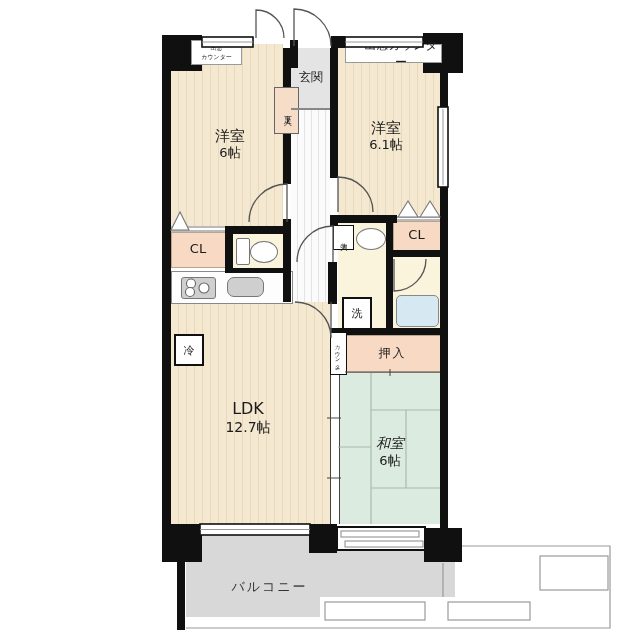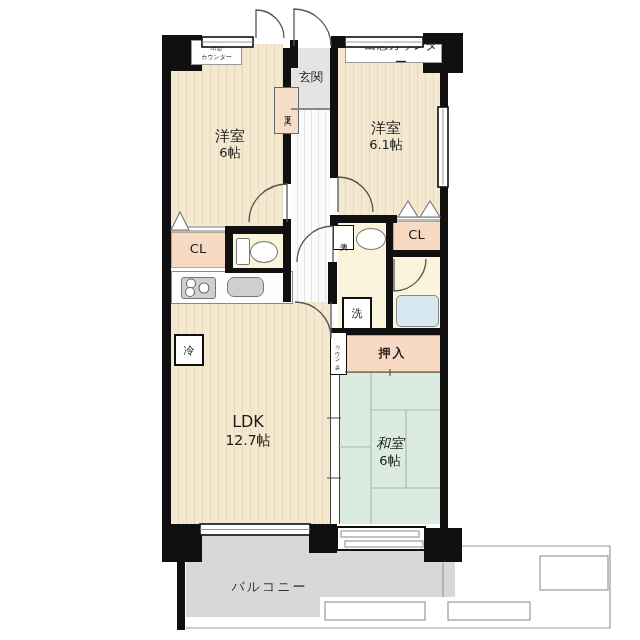--- a/index.html
+++ b/index.html
@@ -102,38 +102,38 @@
   </div>
 
   <div class="lbl" style="left:190px;top:118px;width:80px;height:52px;">
     <span style="font-size:15px;">洋室</span>
     <span style="font-size:13px;">6帖</span>
   </div>
   <div class="lbl" style="left:346px;top:110px;width:80px;height:52px;">
     <span style="font-size:15px;">洋室</span>
     <span style="font-size:13px;">6.1帖</span>
   </div>
-  <div class="lbl" style="left:198px;top:405px;width:100px;height:52px;text-align:center;">
+  <div class="lbl" style="left:198px;top:392px;width:100px;height:52px;text-align:center;">
     <span style="font-size:16px;">LDK</span>
     <span style="font-size:14px;">12.7帖</span>
   </div>
   <div class="lbl" style="left:350px;top:428px;width:80px;height:48px;">
     <span style="font-size:14px;font-style:italic;">和室</span>
     <span style="font-size:13px;">6帖</span>
   </div>
   <div class="lbl" style="left:292px;top:68px;width:38px;height:18px;">
     <span style="font-size:12px;">玄関</span>
   </div>
   <div class="lbl" style="left:171px;top:232px;width:54px;height:34px;">
     <span style="font-size:13px;">CL</span>
   </div>
   <div class="lbl" style="left:393px;top:221px;width:47px;height:29px;">
     <span style="font-size:13px;">CL</span>
   </div>
-  <div class="lbl" style="left:345px;top:335px;width:95px;height:36px;font-weight:bold;">
+  <div class="lbl" style="left:345px;top:335px;width:95px;height:36px;">
     <span style="font-size:12px;letter-spacing:2px;">押入</span>
   </div>
   <div class="lbl" style="left:212px;top:577px;width:115px;height:20px;">
     <span style="font-size:13px;letter-spacing:2px;color:#333;">バルコニー</span>
   </div>
 
   <svg class="overlay" width="640" height="640" viewBox="0 0 640 640">
 
     <g stroke="#9a9a9a" stroke-width="1.2" fill="none">
       <path d="M462,546 H610 V628 H186"></path>

